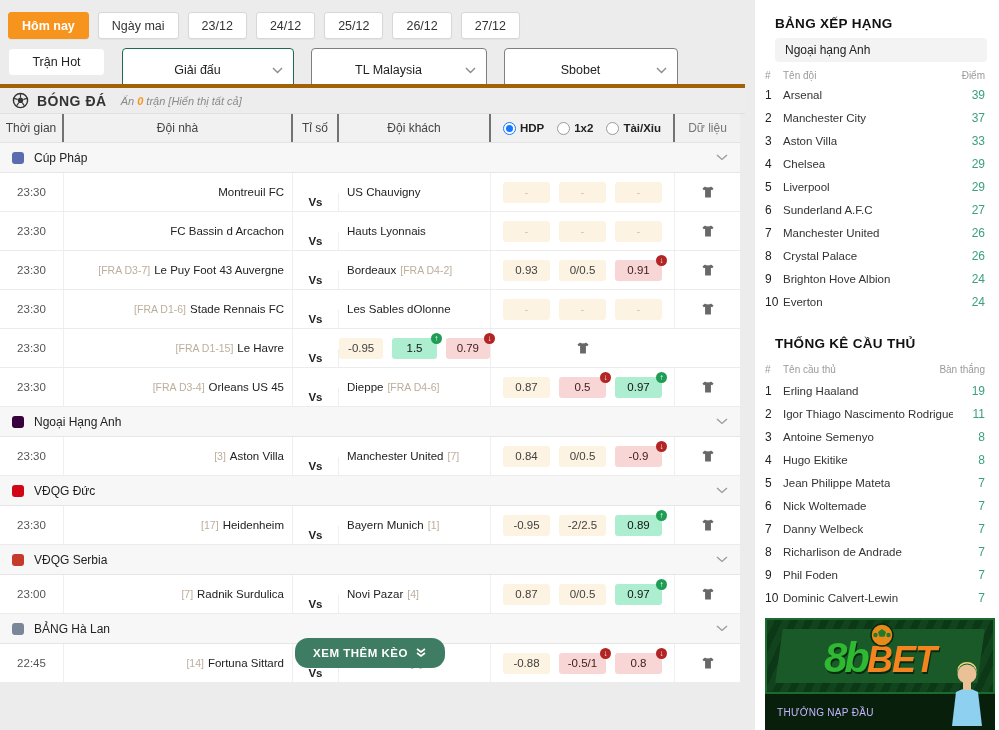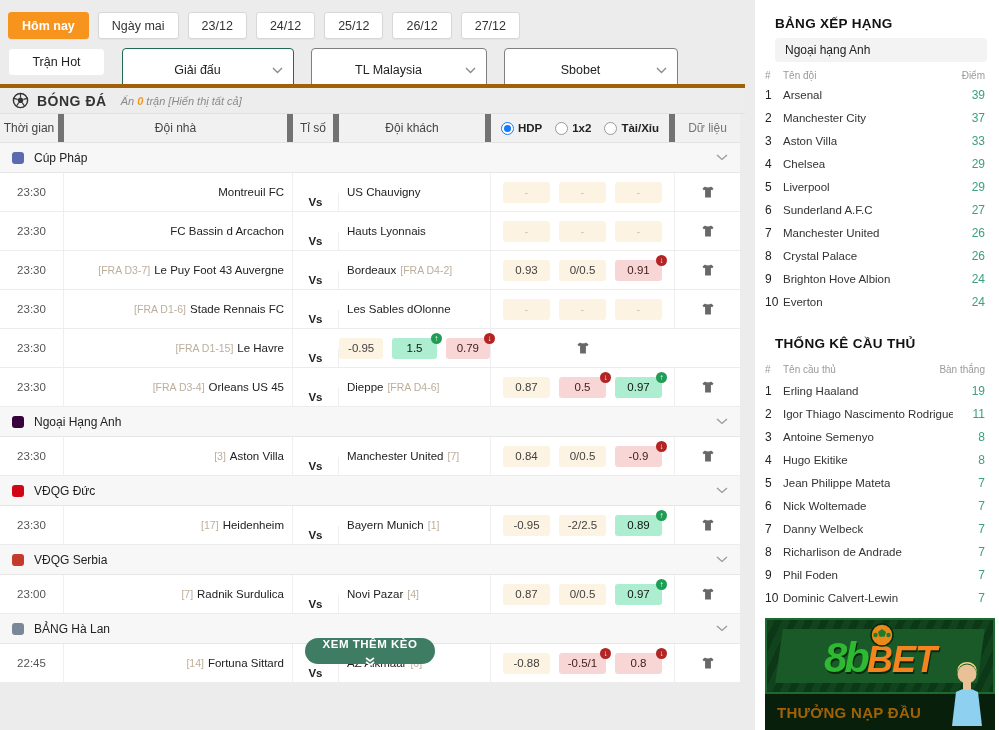--- a/index.html
+++ b/index.html
@@ -30,21 +30,21 @@
     display:flex; align-items:center; padding-left:12px; }
   .sport-title { font-size:14px; font-weight:700; color:#333; margin-left:8px; letter-spacing:.5px; }
   .sport-note { font-size:11px; font-style:italic; color:#8a8a8a; margin-left:14px; }
   .sport-note b { color:#f7941e; }
 
   
   .table { position:absolute; top:114px; left:0; width:740px; background:#fff; }
   .grid { display:grid; grid-template-columns:64px 229px 46px 152px 184px 65px; }
   .thead { background:#f1f1f1; height:29px; border-bottom:1px solid #e3e3e3; }
   .thead > div { display:flex; align-items:center; justify-content:center;
-    font-size:12px; color:#444; border-right:6px solid #737373; }
+    font-size:12px; color:#444; border-right:2px solid #737373; }
   .thead > div:last-child { border-right:none; color:#777; }
   .mode-group { display:flex; align-items:center; gap:13px; }
   .mode { display:flex; align-items:center; gap:4px; cursor:pointer; }
   .mode-label { font-size:11.5px; font-weight:700; color:#222; }
   .radio { width:13px; height:13px; border-radius:50%; border:1.5px solid #9a9a9a;
     display:inline-block; position:relative; background:#fff; }
   .radio.sel { border-color:#1677ff; }
   .radio.sel::after { content:""; position:absolute; inset:2px; border-radius:50%; background:#1677ff; }
 
   .league-row { height:30px; background:#f7f7f7; border-bottom:1px solid #e6e6e6;
@@ -73,22 +73,22 @@
   .odds-badge { position:absolute; top:-5px; right:-5px; width:11px; height:11px;
     border-radius:50%; font-size:8px; line-height:11px; text-align:center;
     color:#fff; font-weight:700; }
   .odds-badge.up { background:#1f9d55; }
   .odds-badge.down { background:#b32424; }
   .c-data { justify-content:center; }
   .jersey-btn { background:none; border:none; cursor:pointer; display:flex; padding:2px; }
 
   .more-wrap { position:absolute; top:638px; left:0; width:740px; display:flex; justify-content:center; }
   .more-btn { background:#3e7d63; color:#fff; border:none; border-radius:13px; height:26px;
-    padding:0 18px; font-size:11.5px; font-weight:700; letter-spacing:.5px; cursor:pointer;
-    display:flex; align-items:center; gap:7px; font-family:inherit;flex-direction:column; }
+    padding:15px 18px; font-size:11.5px; font-weight:700; letter-spacing:.5px; cursor:pointer;
+    display:flex; align-items:center; gap:7px; font-family:inherit; }
 
   
   .sidebar { position:absolute; left:755px; top:0; width:244px; height:730px; background:#fff; }
   .side-title { position:absolute; left:20px; font-size:13.5px; font-weight:700; color:#111; letter-spacing:.3px; }
   .t-standings { top:16px; } .t-stats { top:336px; }
   .league-tab { position:absolute; top:38px; left:20px; width:212px; height:24px;
     background:#f3f3f3; border-radius:4px; line-height:24px; padding-left:10px;
     font-size:12px; color:#222; cursor:pointer; }
   .side-header { position:absolute; left:0; width:244px; height:14px; font-size:10px; color:#9a9a9a; }
   .h-standings { top:70px; } .h-stats { top:364px; }
@@ -110,21 +110,21 @@
     border:2px solid #1c6a2e; }
   .ad-panel { position:absolute; top:9px; left:12px; right:12px; bottom:9px;
     background:#1a5a28; transform:skewX(-8deg); }
   .ad-logo { position:absolute; top:14px; left:0; width:226px; text-align:center;
     font-style:italic; font-weight:900; }
   .logo-8b { font-size:42px; color:#2fb832; text-shadow:1px 2px 0 #06290e; letter-spacing:-3px; }
   .logo-bet { font-size:36px; color:#f5831f; text-shadow:1px 2px 0 #06290e; letter-spacing:-1px; }
   .ad-ball { position:absolute; top:2px; left:102px; }
   .ad-bottom { position:absolute; top:76px; left:0; width:230px; height:36px; background:#081f0c;
     display:flex; align-items:center; padding-left:12px; }
-  .ad-tagline { color:#a16207; font-size:15px; font-weight:700; letter-spacing:.3px; }
+  .ad-tagline { color:#c4b5fd; font-size:10px; font-weight:400; letter-spacing:.3px; }
   .ad-player { position:absolute; right:5px; bottom:0; }
 </style>
 </head>
 <body>
 
 <div class="page">
 
   <div class="row1" id="day-tabs">
       <button class="day-tab active">Hôm nay</button>
       <button class="day-tab">Ngày mai</button>

